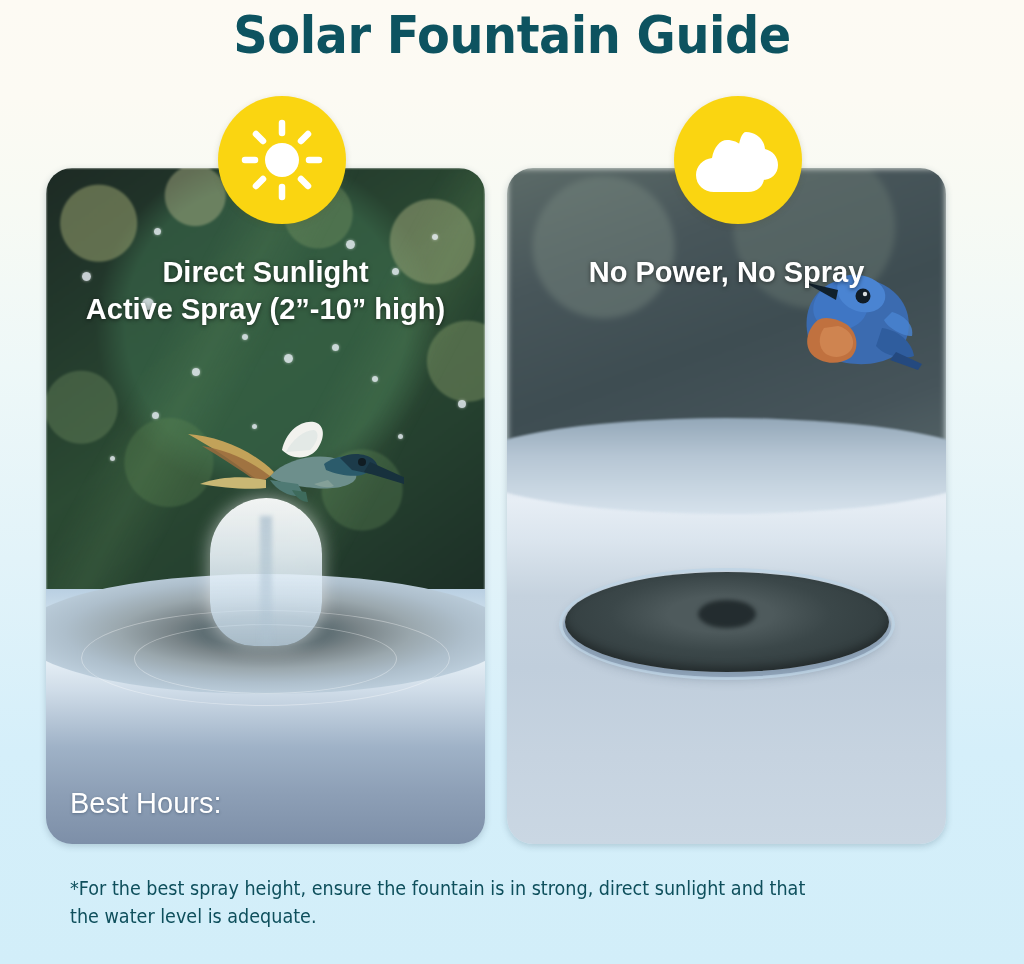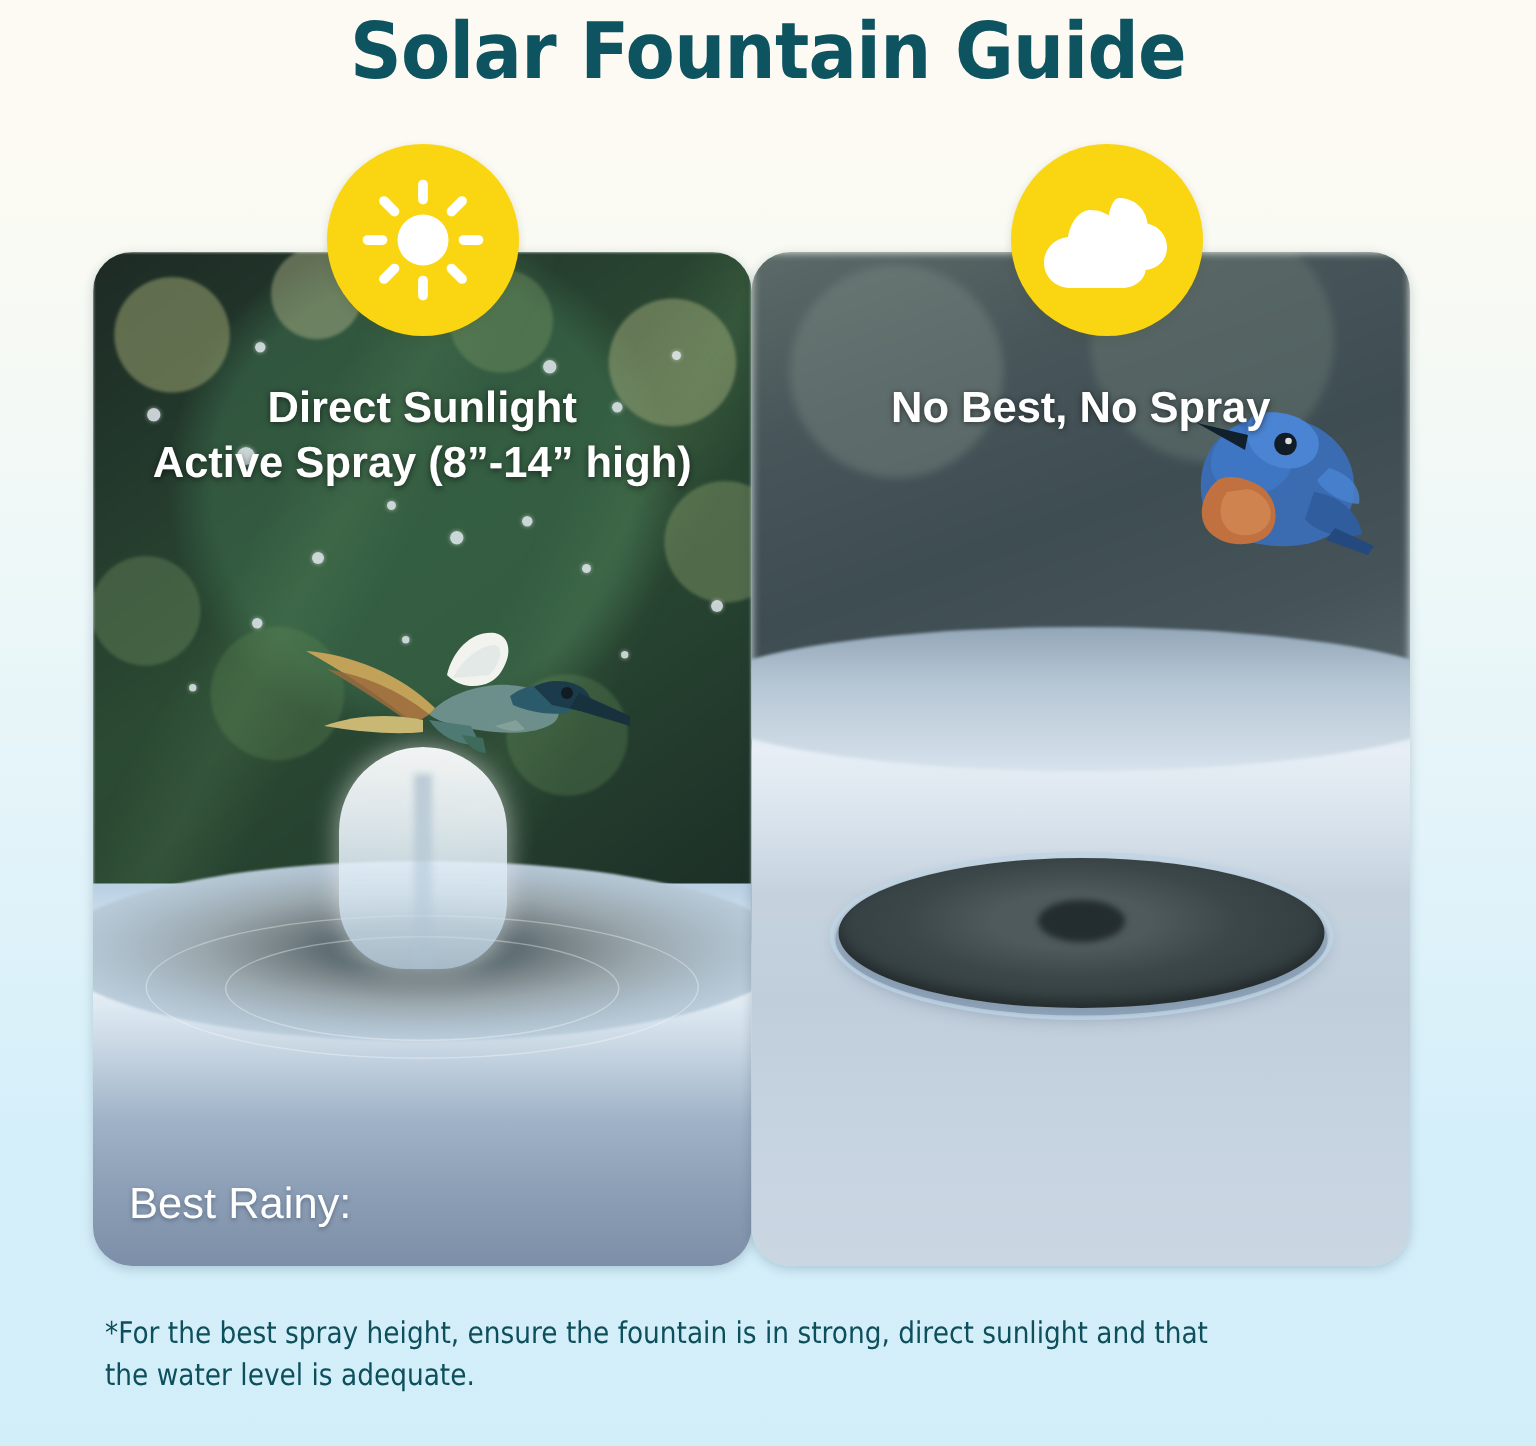--- a/index.html
+++ b/index.html
@@ -36,24 +36,25 @@
     line-height: 1.15;
     letter-spacing: -0.5px;
     color: #0d5360;
     transform: scaleX(0.92);
   }
 
   
   .panels {
     position: absolute;
     top: 168px;
-    left: 62px;
+    left: 46px;
     width: 900px;
     height: 676px;
     display: flex;
+    gap: 22px;
   }
 
   .panel {
     position: relative;
     width: 439px;
     height: 676px;
     border-radius: 26px;
     overflow: hidden;
     box-shadow: 0 2px 7px rgba(30, 60, 80, 0.22);
   }
@@ -369,25 +370,25 @@
         <path d="M108 44 C112 26, 126 14, 140 16 C150 18, 152 30, 144 42 C138 52, 120 56, 108 44 Z" fill="#f2f2ee"></path>
         <path d="M112 46 C118 34, 130 24, 140 24 C146 26, 144 36, 136 44 Z" fill="#dfe6e4" opacity="0.8"></path>
         <path d="M96 74 C104 86, 118 92, 130 90 L124 78 Z" fill="#4f7a74"></path>
         <path d="M118 84 C122 92, 128 96, 134 96 L132 86 Z" fill="#3e6b5c"></path>
         <path d="M140 78 C148 82, 156 82, 160 80 L154 74 Z" fill="#8fa79d" opacity="0.7"></path>
       </svg>
     </div>
 
     <div class="panel-caption">
       <div>Direct Sunlight</div>
-      <div>Active Spray (8”-14” high)</div>
+      <div>Active Spray (2”-10” high)</div>
     </div>
 
     <div class="best-hours">
-      <div>Best Rainy:</div>
+      <div>Best Hours:</div>
     </div>
   </div>
 
   <div class="panel">
     <div class="photo">
       <div class="bg-forest"></div>
 
       <div class="basin">
         <div class="basin-rim"></div>
         <div class="solar-disc"></div>
@@ -404,21 +405,21 @@
         <path d="M106 74 L72 66 L104 84 Z" fill="#10202c"></path>
         <path d="M86 104 C76 112, 72 126, 78 136 C86 148, 106 150, 118 142 C128 134, 126 116, 114 108 C104 102, 92 100, 86 104 Z" fill="#c0713f"></path>
         <path d="M92 112 C86 120, 86 132, 94 138 C104 144, 116 140, 120 132 C124 122, 116 112, 106 110 Z" fill="#cf8450"></path>
         <path d="M150 112 C166 114, 180 126, 182 140 C172 144, 152 140, 144 130 Z" fill="#2f5d9e"></path>
         <path d="M164 136 L190 148 L186 154 L158 144 Z" fill="#24497f"></path>
         <path d="M160 96 C174 100, 182 110, 180 120 C170 120, 156 112, 152 104 Z" fill="#4a84d2" opacity="0.8"></path>
       </svg>
     </div>
 
     <div class="panel-caption">
-      <div>No Best, No Spray</div>
+      <div>No Power, No Spray</div>
     </div>
   </div>
 </div>
 
 <div class="badge badge-sun">
   <svg width="82" height="82" viewBox="0 0 82 82">
     <circle cx="41" cy="41" r="17" fill="#ffffff"></circle>
     <g stroke="#ffffff" stroke-width="6.5" stroke-linecap="round">
       <line x1="41" y1="4" x2="41" y2="14"></line>
       <line x1="41" y1="68" x2="41" y2="78"></line>

